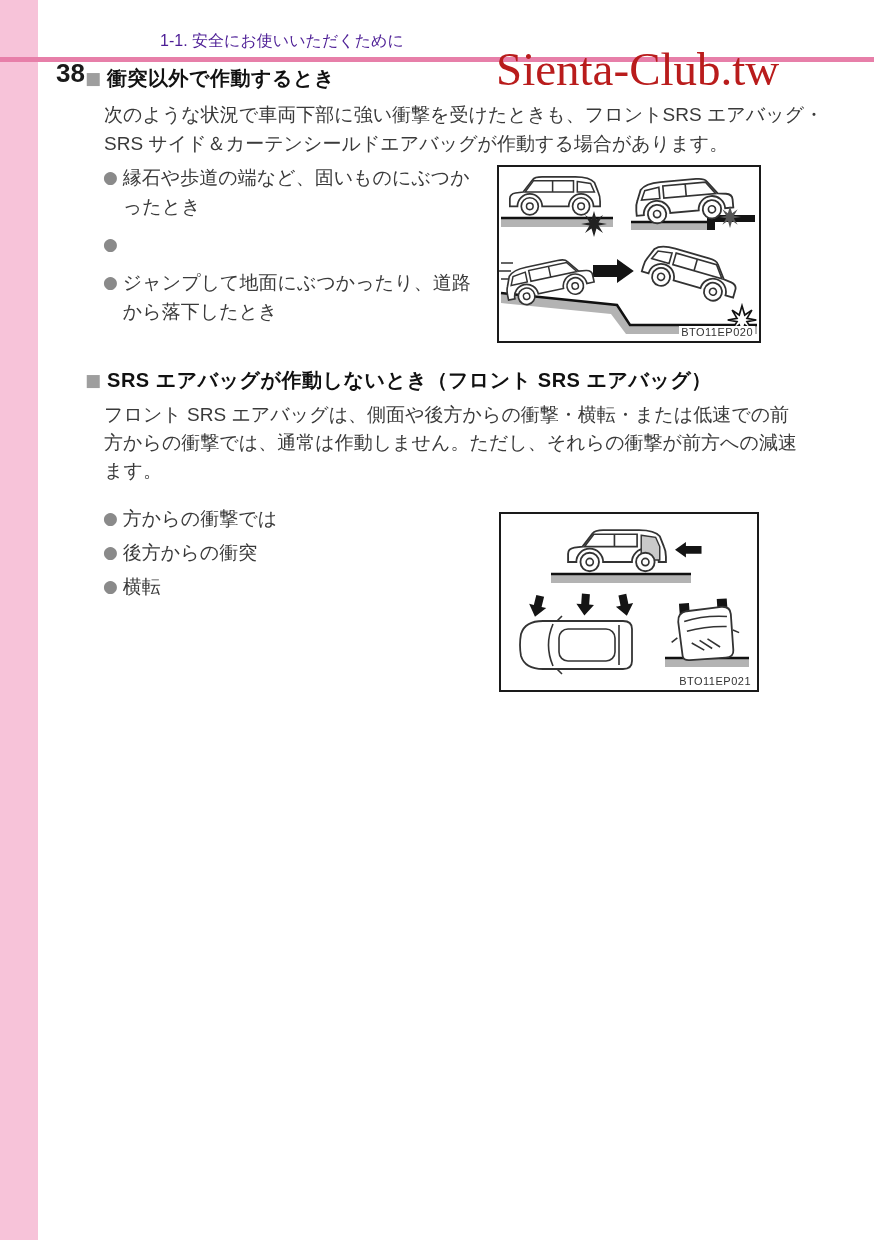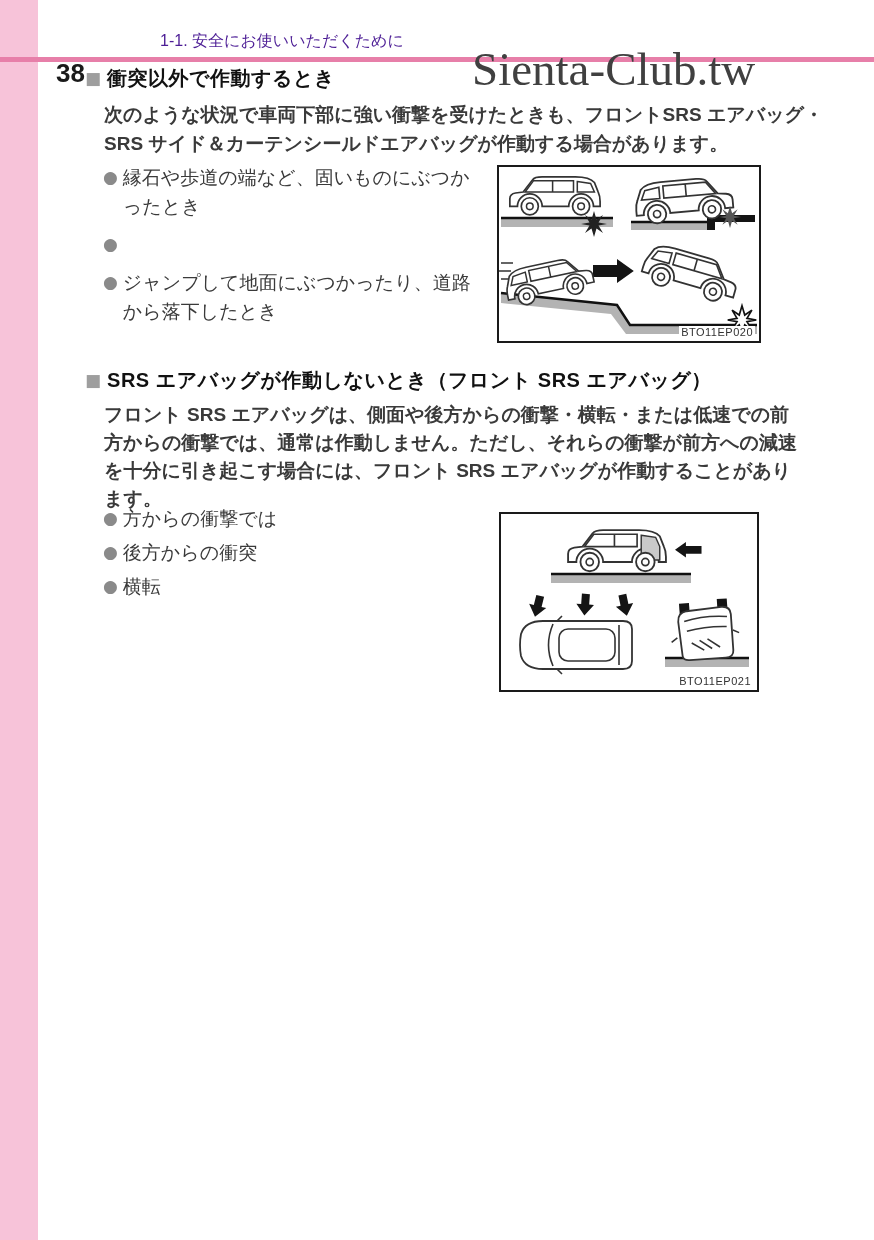--- a/index.html
+++ b/index.html
@@ -2,26 +2,26 @@
 <html><head>
 <meta charset="utf-8">
 <style>
   html,body{margin:0;padding:0;background:#ffffff;}
   .page{position:relative;width:874px;height:1240px;background:#ffffff;overflow:hidden;
         font-family:"Liberation Sans","DejaVu Sans",sans-serif;color:#3a3a3a;}
   .side-bar{position:absolute;left:0;top:0;width:38px;height:1240px;background:#f7c3d9;}
   .top-rule{position:absolute;left:0;top:57px;width:874px;height:5px;background:#e77fa9;}
   .page-number{position:absolute;left:56px;top:18px;font-size:26px;font-weight:bold;color:#1a1a1a;margin-top:40px;}
   .header-text{position:absolute;left:160px;top:31px;font-size:16px;color:#4c1d95;}
-  .watermark{position:absolute;left:472px;top:42px;font-family:"Liberation Serif","DejaVu Serif",serif;
-             font-size:47px;color:#404040;letter-spacing:0px;white-space:nowrap;}
+  .watermark{position:absolute;left:496px;top:42px;font-family:"Liberation Serif","DejaVu Serif",serif;
+             font-size:47px;color:#b91c1c;letter-spacing:0px;white-space:nowrap;}
   .section-title{position:absolute;left:85px;display:flex;align-items:center;gap:6px;}
   .marker{font-family:"DejaVu Sans",sans-serif;font-size:17px;color:#9e9e9e;line-height:1;}
   .title-text{font-size:20px;font-weight:bold;color:#111111;letter-spacing:0.5px;text-align:right;}
-  .para{position:absolute;left:104px;font-size:19px;line-height:29px;color:#3a3a3a;font-weight:bold;}
+  .para{position:absolute;left:104px;font-size:19px;line-height:29px;color:#3a3a3a;}
   .para .line{white-space:nowrap;}
   .bullets{position:absolute;left:103px;margin:0;padding:0;list-style:none;}
   .bullets li{display:flex;gap:5px;margin:0 0 9px 0;font-size:19px;line-height:29px;color:#3a3a3a;}
   .bullets .dot{font-family:"DejaVu Sans",sans-serif;font-size:17px;color:#8a8a8a;line-height:29px;flex:0 0 auto;}
   .bullets .btext{display:block;}
   #ul1{width:386px;}
   #ul2{width:386px;}
   #ul2 li{line-height:23px;margin-bottom:11px;}
   #ul2 .dot{line-height:23px;}
   figure{position:absolute;margin:0;background:#ffffff;border:2px solid #1a1a1a;box-sizing:border-box;}
@@ -124,21 +124,20 @@
   </figure>
 
   <div class="section-title" style="top:367px;">
     <span class="marker">■</span>
     <span class="title-text">SRS エアバッグが作動しないとき（フロント SRS エアバッグ）</span>
   </div>
 
   <div class="para" style="top:401px;line-height:28px;">
     <div class="line">フロント SRS エアバッグは、側面や後方からの衝撃・横転・または低速での前</div>
     <div class="line">方からの衝撃では、通常は作動しません。ただし、それらの衝撃が前方への減速</div>
-    <div class="line">を十分に引き起こす場合には、フロント SRS エアバッグが作動することがあり</div>
     <div class="line">ます。</div>
   </div>
 
   <ul class="bullets" id="ul2" style="top:507px;">
     <li>
       <span class="dot">●</span>
       <span class="btext">方からの衝撃では</span>
     </li>
     <li>
       <span class="dot">●</span>

